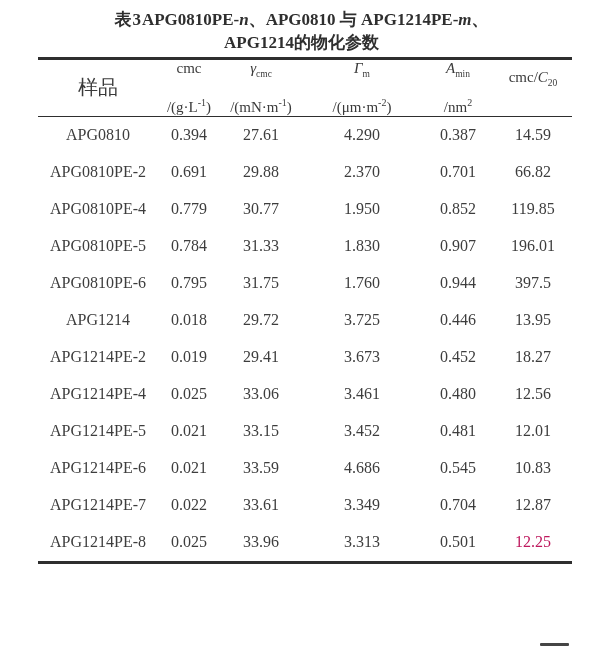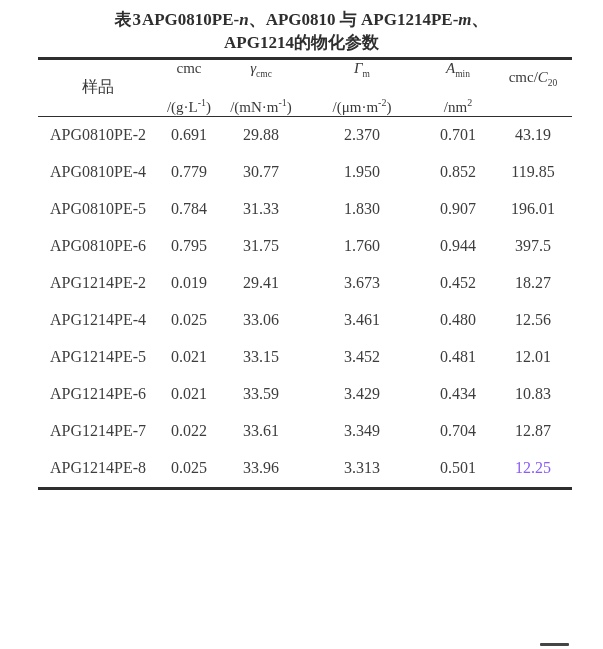--- a/index.html
+++ b/index.html
@@ -22,30 +22,30 @@
   table{
     width:534px;border-collapse:collapse;table-layout:fixed;
     border-top:3px solid #2e2e2e;
     border-bottom:3px solid #2e2e2e;
   }
   thead th{
     border-bottom:1.5px solid #2e2e2e;
     font-weight:normal;font-size:15px;height:54px;
     vertical-align:middle;padding:0;text-align:center;color:#3a3a3a;
   }
-  thead th.sample-h{font-size:16px;}
+  thead th.sample-h{font-size:20px;}
   .h1{line-height:1.1;}
   .h2{line-height:1.1;margin-top:18px;}
   thead sub{font-size:9.5px;}
   thead sup{font-size:10px;}
   tbody td{
     height:37px;text-align:center;font-size:16px;padding:0;
     color:#3d3d3d;
   }
-  tbody tr:last-child td:last-child{color:#8b5cf6;}
+  tbody tr:last-child td:last-child{color:#be185d;}
   .artifact{
     position:absolute;left:540px;top:643px;width:29px;height:3px;
     background:#454545;border-radius:1px;
   }
 </style>
 </head>
 <body>
 
 <div class="page">
 
@@ -84,26 +84,34 @@
             <div class="h2"><span>/nm</span><sup>2</sup><span></span></div>
           </th>
           <th>
             <div class="h1"><span>cmc/</span><span class="it">C</span><sub>20</sub></div>
             <div class="h2"><span></span><sup></sup><span></span></div>
           </th>
         </tr>
       </thead>
       <tbody>
           <tr>
+            <td>APG0810</td>
+            <td>0.394</td>
+            <td>27.61</td>
+            <td>4.290</td>
+            <td>0.387</td>
+            <td>14.59</td>
+          </tr>
+          <tr>
             <td>APG0810PE-2</td>
             <td>0.691</td>
             <td>29.88</td>
             <td>2.370</td>
             <td>0.701</td>
-            <td>43.19</td>
+            <td>66.82</td>
           </tr>
           <tr>
             <td>APG0810PE-4</td>
             <td>0.779</td>
             <td>30.77</td>
             <td>1.950</td>
             <td>0.852</td>
             <td>119.85</td>
           </tr>
           <tr>
@@ -114,20 +122,28 @@
             <td>0.907</td>
             <td>196.01</td>
           </tr>
           <tr>
             <td>APG0810PE-6</td>
             <td>0.795</td>
             <td>31.75</td>
             <td>1.760</td>
             <td>0.944</td>
             <td>397.5</td>
+          </tr>
+          <tr>
+            <td>APG1214</td>
+            <td>0.018</td>
+            <td>29.72</td>
+            <td>3.725</td>
+            <td>0.446</td>
+            <td>13.95</td>
           </tr>
           <tr>
             <td>APG1214PE-2</td>
             <td>0.019</td>
             <td>29.41</td>
             <td>3.673</td>
             <td>0.452</td>
             <td>18.27</td>
           </tr>
           <tr>
@@ -143,22 +159,22 @@
             <td>0.021</td>
             <td>33.15</td>
             <td>3.452</td>
             <td>0.481</td>
             <td>12.01</td>
           </tr>
           <tr>
             <td>APG1214PE-6</td>
             <td>0.021</td>
             <td>33.59</td>
-            <td>3.429</td>
-            <td>0.434</td>
+            <td>4.686</td>
+            <td>0.545</td>
             <td>10.83</td>
           </tr>
           <tr>
             <td>APG1214PE-7</td>
             <td>0.022</td>
             <td>33.61</td>
             <td>3.349</td>
             <td>0.704</td>
             <td>12.87</td>
           </tr>

